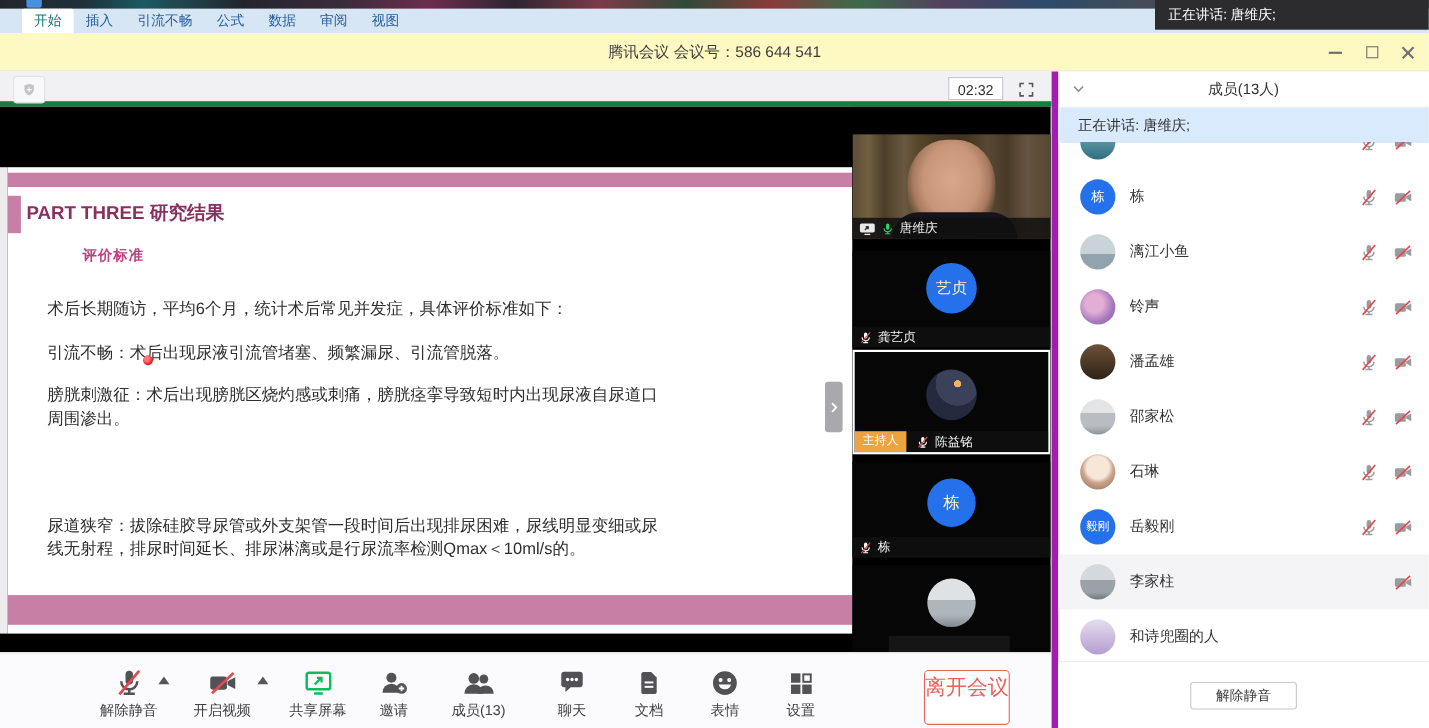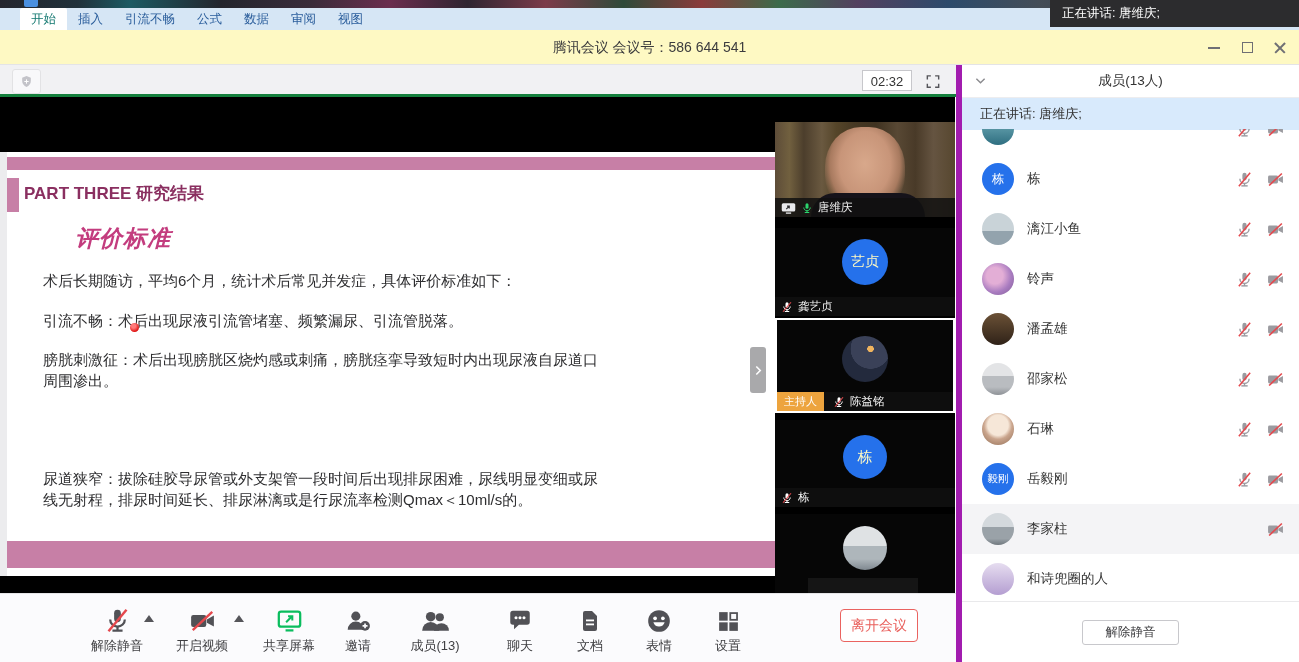--- a/index.html
+++ b/index.html
@@ -26,35 +26,35 @@
   #titlebar{left:0;top:30px;width:1299px;height:35px;background:#fef9c3;border-bottom:1px solid #e4e4e6;box-sizing:border-box;}
   #titlebar .title{position:absolute;left:0;right:0;text-align:center;line-height:34px;font-size:14px;color:#3c3c3e;}
   #win-controls{position:absolute;right:8px;top:0;height:34px;display:flex;align-items:center;gap:19px;padding-right:4px;}
   .wc{width:14px;height:14px;position:relative;cursor:default;}
   .wc-min::after{content:"";position:absolute;left:1px;top:7px;width:12px;height:2px;background:#6f6f74;}
   .wc-max::after{content:"";position:absolute;left:2px;top:2px;width:9px;height:9px;border:1.5px solid #6f6f74;}
   .wc-close::before,.wc-close::after{content:"";position:absolute;left:0;top:6.5px;width:14px;height:1.6px;background:#6f6f74;}
   .wc-close::before{transform:rotate(45deg);} .wc-close::after{transform:rotate(-45deg);}
 
   
-  #subbar{left:0;top:65px;width:956px;height:32px;background:#f1f1f3;border-bottom:3px solid #15803d;box-sizing:border-box;}
+  #subbar{left:0;top:65px;width:956px;height:32px;background:#f1f1f3;border-bottom:5px solid #15803d;box-sizing:border-box;}
   #shield-btn{position:absolute;left:12px;top:4px;width:27px;height:23px;background:#f8f8fa;border:1px solid #e2e2e4;border-radius:3px;display:flex;align-items:center;justify-content:center;color:#c3c3c9;}
   #timer-box{position:absolute;left:862px;top:5px;width:50px;height:21px;background:#fff;border:1px solid #c7c7cb;font-size:13px;color:#333;text-align:center;line-height:21px;box-sizing:border-box;}
   #fs-btn{position:absolute;left:921px;top:5px;width:24px;height:22px;display:flex;align-items:center;justify-content:center;color:#55555a;}
 
   
   #share{left:0;top:97px;width:955px;height:496px;background:#000;overflow:hidden;}
   #slide-strip{position:absolute;left:0;top:55px;width:7px;height:424px;background:#ececee;}
   #slide{position:absolute;left:7px;top:55px;width:768px;height:424px;background:#fff;overflow:hidden;}
   .pinkbar{position:absolute;left:0;width:768px;background:#c77fa6;}
   #pink-top{top:5px;height:13px;}
   #pink-bottom{top:389px;height:27px;}
   #title-square{position:absolute;left:0;top:26px;width:12px;height:34px;background:#c77fa6;}
   #sec-title{position:absolute;left:17px;top:30px;font-size:17px;font-weight:bold;color:#8a2f60;white-space:nowrap;}
-  #sub-title{position:absolute;left:68px;top:71px;font-size:23px;font-weight:bold;color:#c33c7e;letter-spacing:1px;white-space:nowrap;font-style:italic;}
+  #sub-title{position:absolute;left:68px;top:71px;font-size:13px;font-weight:bold;color:#c33c7e;letter-spacing:1px;white-space:nowrap;}
   .para{position:absolute;left:36px;font-size:15px;color:#2e2e30;line-height:21px;white-space:nowrap;}
   #laser{position:absolute;left:123px;top:171px;width:9px;height:9px;border-radius:50%;
     background:radial-gradient(circle at 40% 35%,#ff7a7a 0 25%,#e01212 70%,#a40808);}
   #collapse-btn{position:absolute;left:750px;top:250px;width:16px;height:46px;background:rgba(150,150,152,.82);border-radius:3px;display:flex;align-items:center;justify-content:center;color:#fff;}
 
   
   #vstrip{position:absolute;left:775px;top:0;width:180px;height:496px;background:#000;}
   .vtile{position:absolute;left:0;width:180px;background:#060606;overflow:hidden;}
   #vt1{top:25px;height:95px;}
   #vt2{top:131px;height:88px;}
@@ -76,22 +76,22 @@
   .t1-face{position:absolute;left:50px;top:5px;width:80px;height:88px;border-radius:45%;
     background:radial-gradient(ellipse at 50% 42%,#d8a88b 0%,#c89579 45%,#a87a5f 62%,rgba(60,45,35,0) 76%);}
   .t1-shoulders{position:absolute;left:36px;bottom:0;width:114px;height:24px;background:#16131a;border-radius:40px 40px 0 0;}
 
   
   #btoolbar{left:0;top:593px;width:956px;height:69px;background:#fbfbfd;border-top:1px solid #e5e5e7;box-sizing:border-box;}
   .titem{position:absolute;top:10px;width:76px;text-align:center;cursor:default;}
   .titem .tic{height:30px;display:flex;align-items:flex-end;justify-content:center;color:#515156;}
   .titem .tlabel{font-size:13px;color:#3f3f42;margin-top:3px;white-space:nowrap;}
   .tri{position:absolute;width:0;height:0;border-left:5px solid transparent;border-right:5px solid transparent;border-bottom:7px solid #55555a;top:21px;}
-  #leave-btn{position:absolute;left:840px;top:15px;width:78px;height:33px;border:1px solid #ea6360;border-radius:4px;
-    color:#e9605c;font-size:14px;line-height:31px;text-align:center;background:#fff;box-sizing:border-box;}
+  #leave-btn{position:absolute;left:840px;top:15px;width:78px;height:50px;border:1px solid #ea6360;border-radius:4px;
+    color:#e9605c;font-size:19px;line-height:31px;text-align:center;background:#fff;box-sizing:border-box;}
   .green{color:#0abd5e !important;}
 
   
   #panel{left:956px;top:65px;width:343px;height:597px;background:#fff;border-left:6px solid #a21caf;box-sizing:border-box;}
   #panel-header{position:relative;height:32px;border-bottom:1px solid #ededef;}
   #panel-header .ptitle{text-align:center;line-height:31px;font-size:13.5px;color:#333;}
   #panel-chev{position:absolute;left:13px;top:12px;color:#8a8a8e;}
   #speak-banner{height:32px;background:#d8eafc;font-size:13px;color:#333;line-height:32px;padding-left:18px;}
   #mlist{position:absolute;left:0;top:64px;width:100%;height:472px;overflow:hidden;}
   .mrow{height:50px;display:flex;align-items:center;padding:0 14px 0 20px;box-sizing:border-box;}

